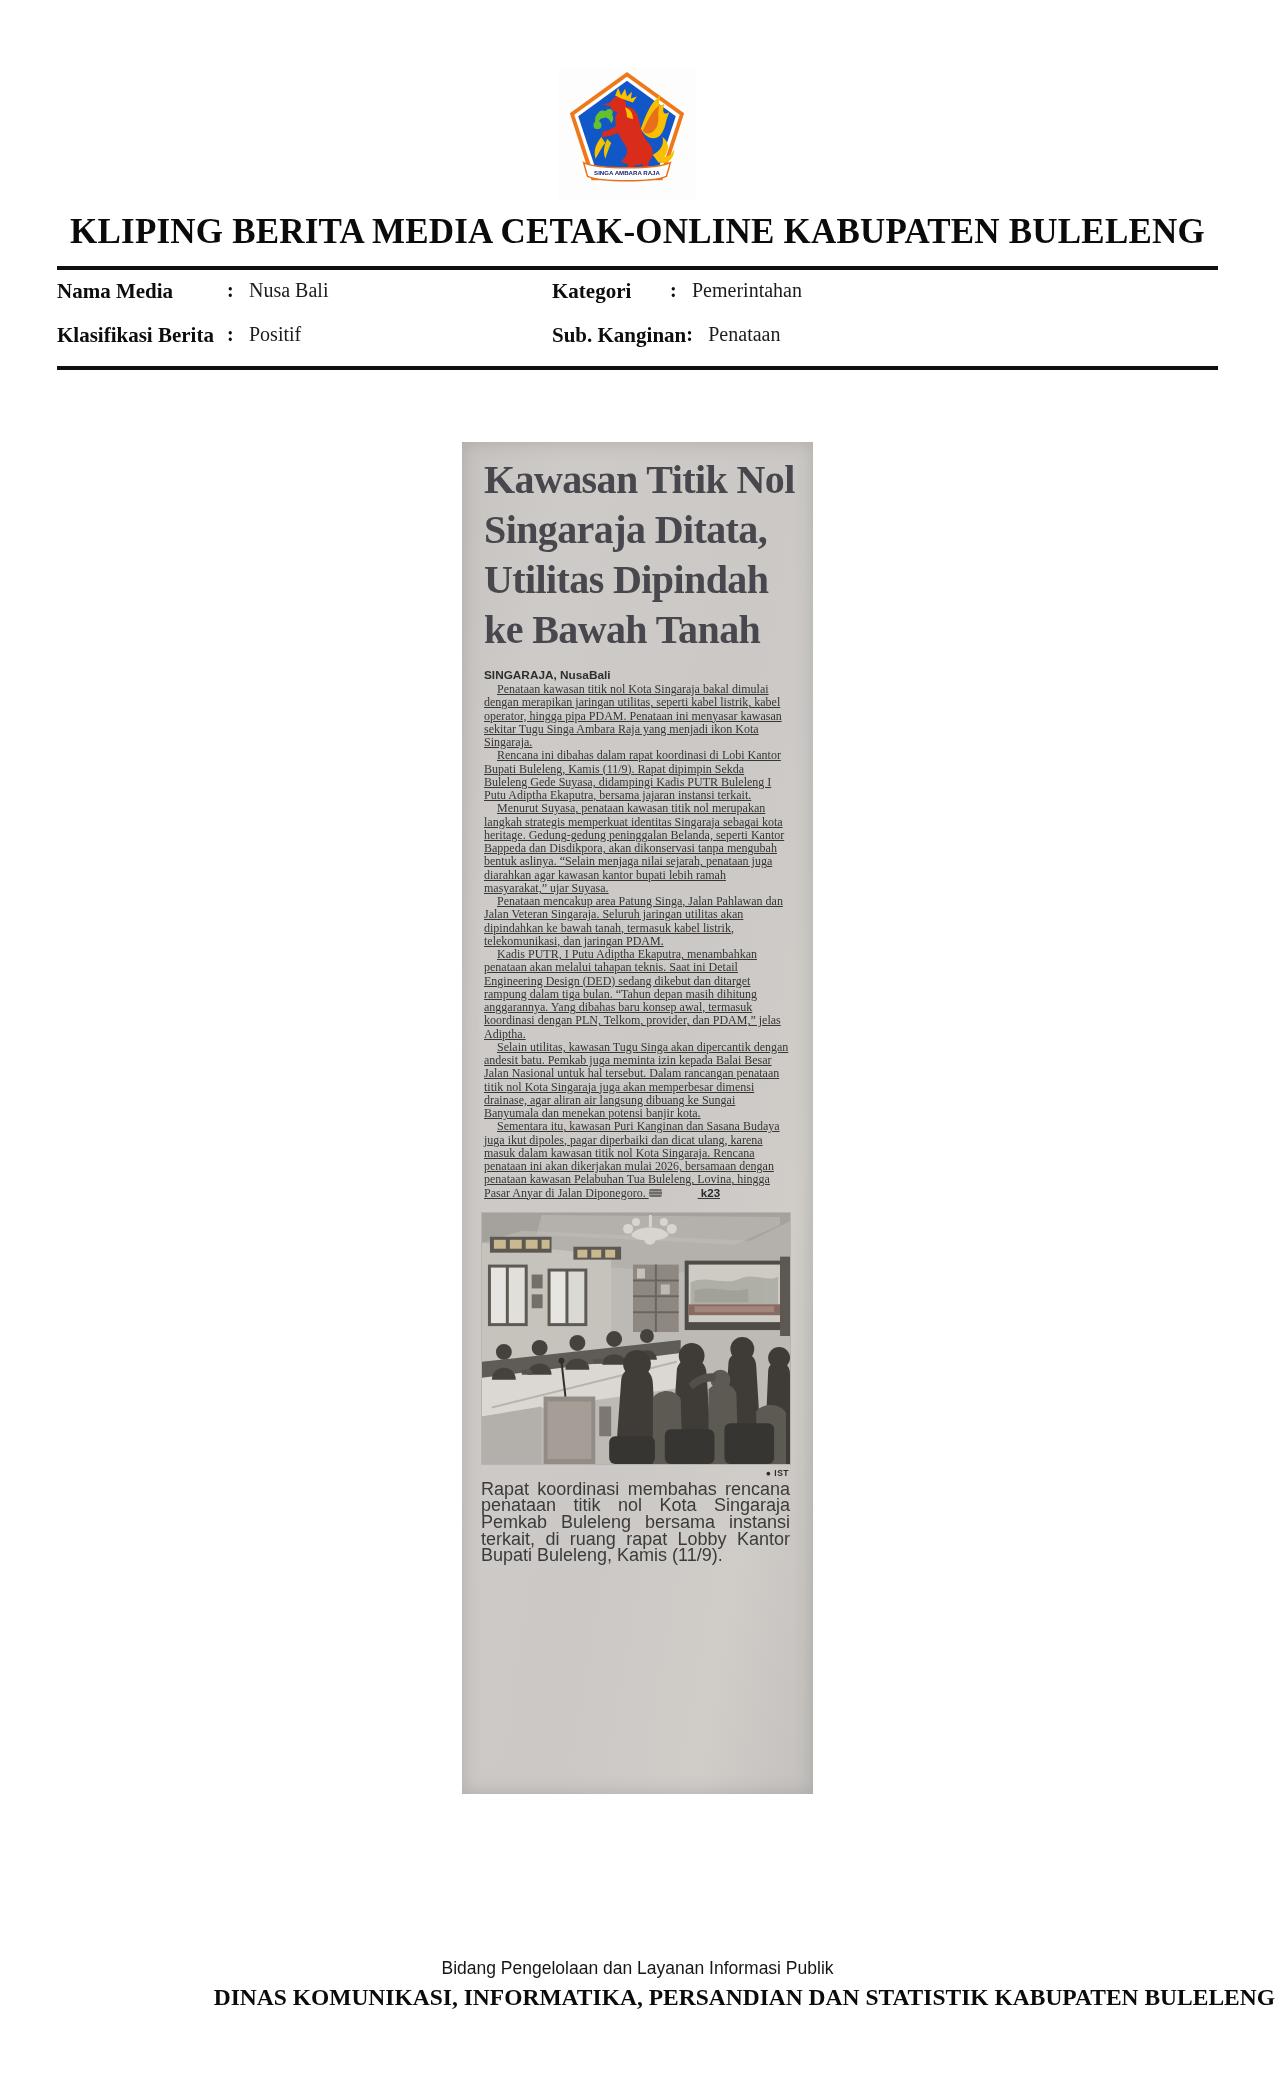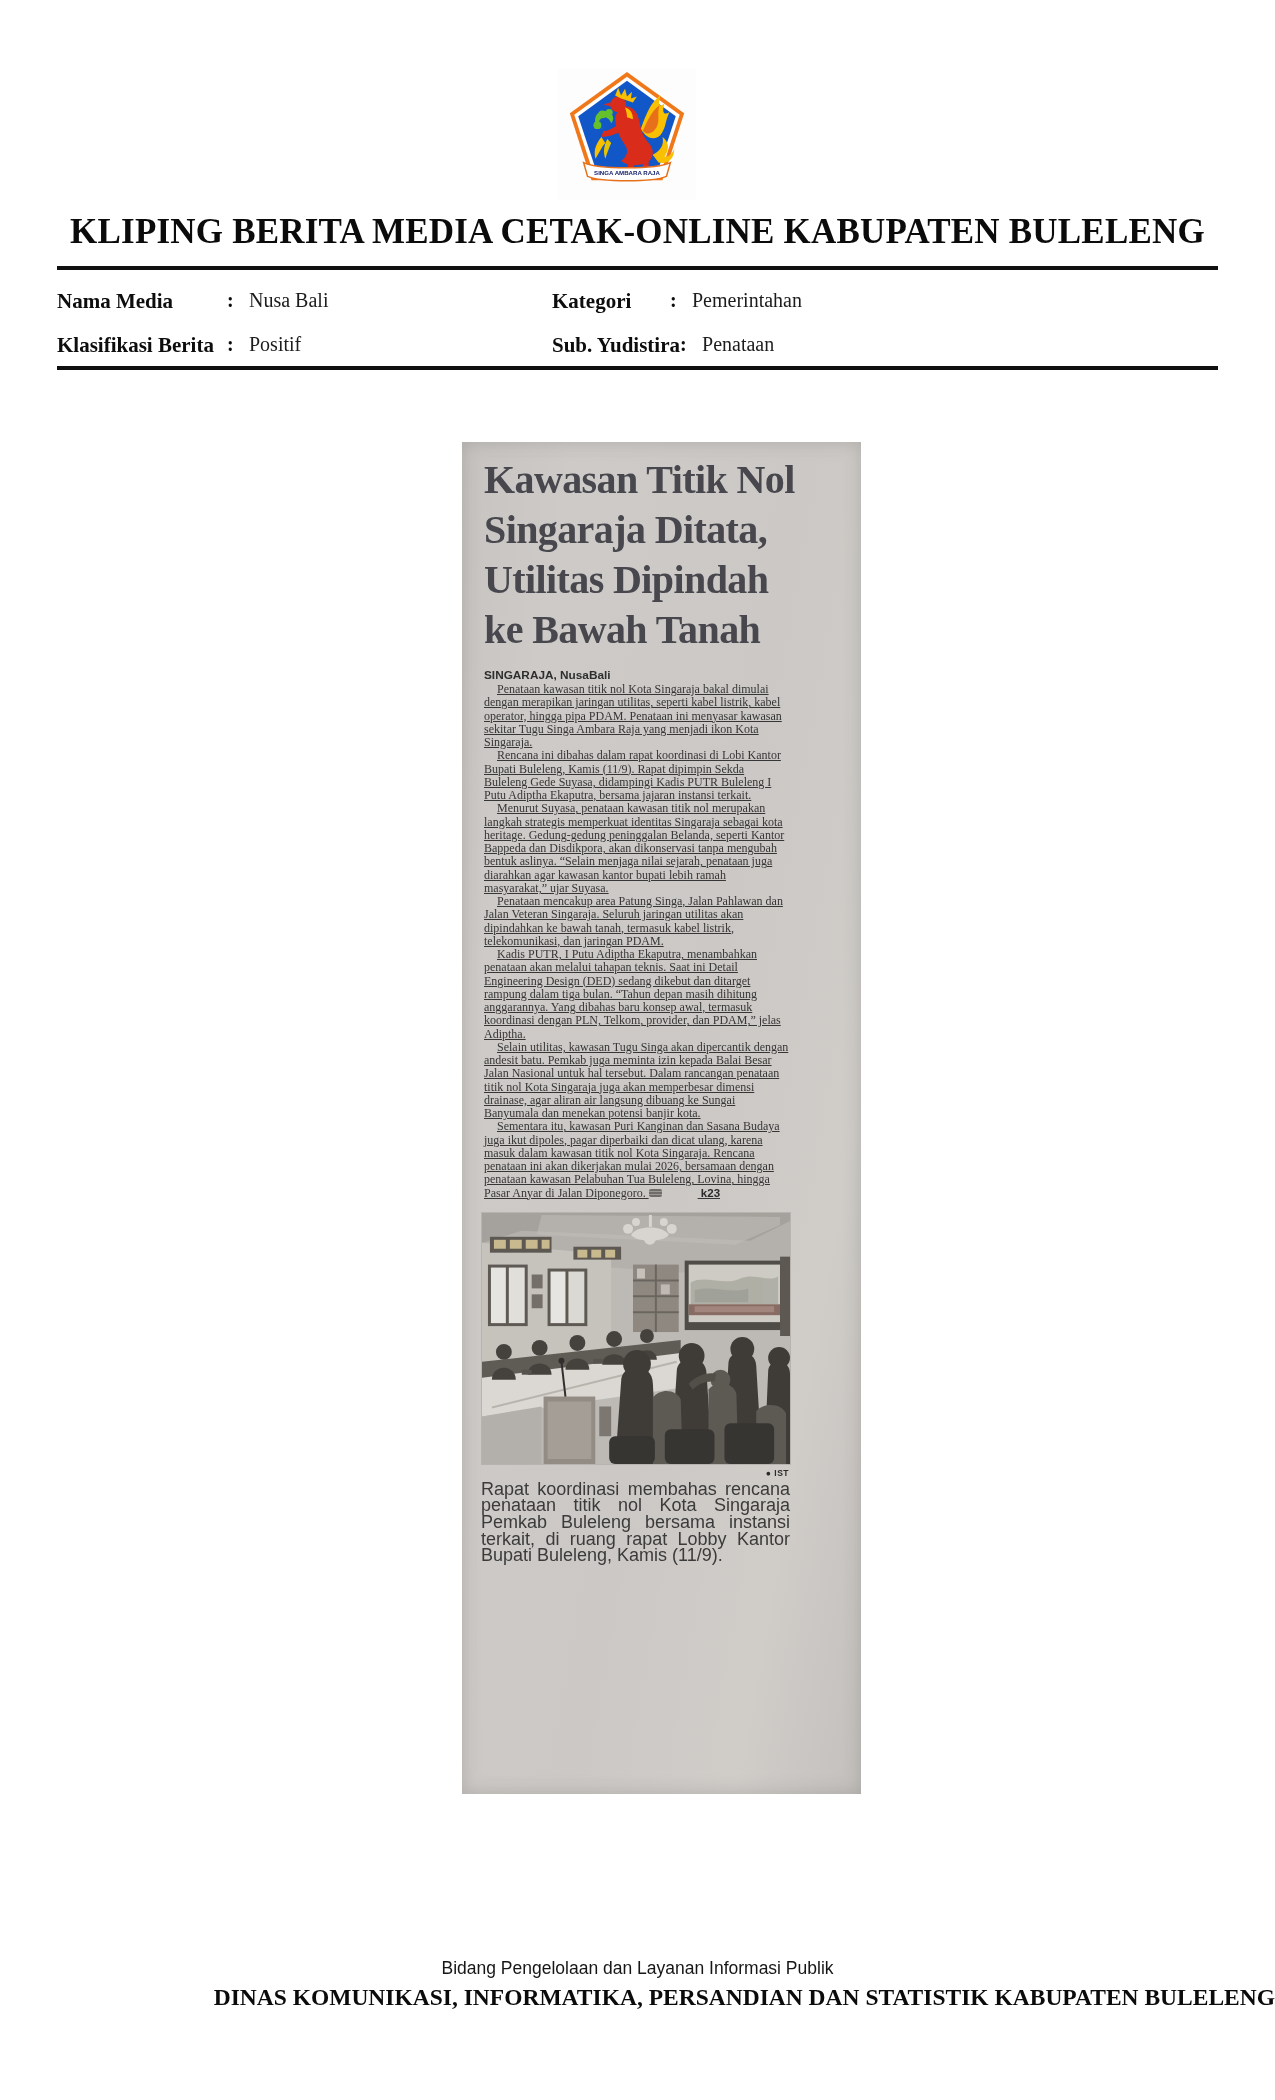--- a/index.html
+++ b/index.html
@@ -11,31 +11,31 @@
   .logo-wrap{position:absolute;left:558px;top:68px;width:138px;height:132px;background:#fdfdfd;}
   .page-title{
     position:absolute;left:0;top:212px;width:1275px;text-align:center;
     font-size:35px;font-weight:bold;letter-spacing:.2px;color:#0b0b0b;margin:0;
     font-family:"Liberation Serif", serif;
   }
   .rule{position:absolute;left:57px;width:1161px;height:4px;background:#101010;}
   .rule-top{top:266px;}
   .rule-bottom{top:366px;}
   .meta{position:absolute;left:57px;top:279px;width:1161px;font-size:20px;}
-  .meta-row{display:flex;height:44px;align-items:center;}
+  .meta-row{display:flex;height:44px;}
   .meta-left{display:flex;width:495px;flex:0 0 495px;}
   .meta-right{display:flex;flex:1;}
   .meta-label{font-weight:bold;font-size:21px;color:#0d0d0d;}
   .meta-left .meta-label{min-width:170px;}
   .meta-right .meta-label{min-width:118px;}
   .meta-colon{font-weight:bold;width:22px;color:#0d0d0d;}
   .meta-value{color:#1c1c1c;font-size:20px;}
   
   .clipping{
-    position:absolute;left:462px;top:442px;width:399px;height:1352px;
+    position:absolute;left:462px;top:442px;width:351px;height:1352px;
     background:linear-gradient(100deg,#c6c3c0 0%,#cdcac7 18%,#cbc8c5 55%,#d0cdc9 80%,#c3c0bd 100%);
     box-shadow:inset 0 0 18px rgba(90,88,85,.25);
     padding:13px 0 0 22px;box-sizing:border-box;
   }
   .headline{
     margin:0 0 13px 0;font-family:"Liberation Serif",serif;font-weight:600;
     font-size:40px;line-height:50px;letter-spacing:-.6px;color:#47474d;
     white-space:pre-line;
   }
   .dateline{font-family:"Liberation Sans",sans-serif;font-weight:bold;font-size:11.8px;color:#2e2e2e;margin:0 0 1px 0;width:306px;}
@@ -125,21 +125,21 @@
       <span class="meta-value">Pemerintahan</span>
     </div>
   </div>
   <div class="meta-row">
     <div class="meta-left">
       <span class="meta-label">Klasifikasi Berita</span>
       <span class="meta-colon">:</span>
       <span class="meta-value">Positif</span>
     </div>
     <div class="meta-right">
-      <span class="meta-label">Sub. Yudistira</span>
+      <span class="meta-label">Sub. Kanginan</span>
       <span class="meta-colon">:</span>
       <span class="meta-value">Penataan</span>
     </div>
   </div>
 </div>
 
 <div class="rule rule-bottom"></div>
 
 <div class="clipping">
   <h2 class="headline">Kawasan Titik Nol

